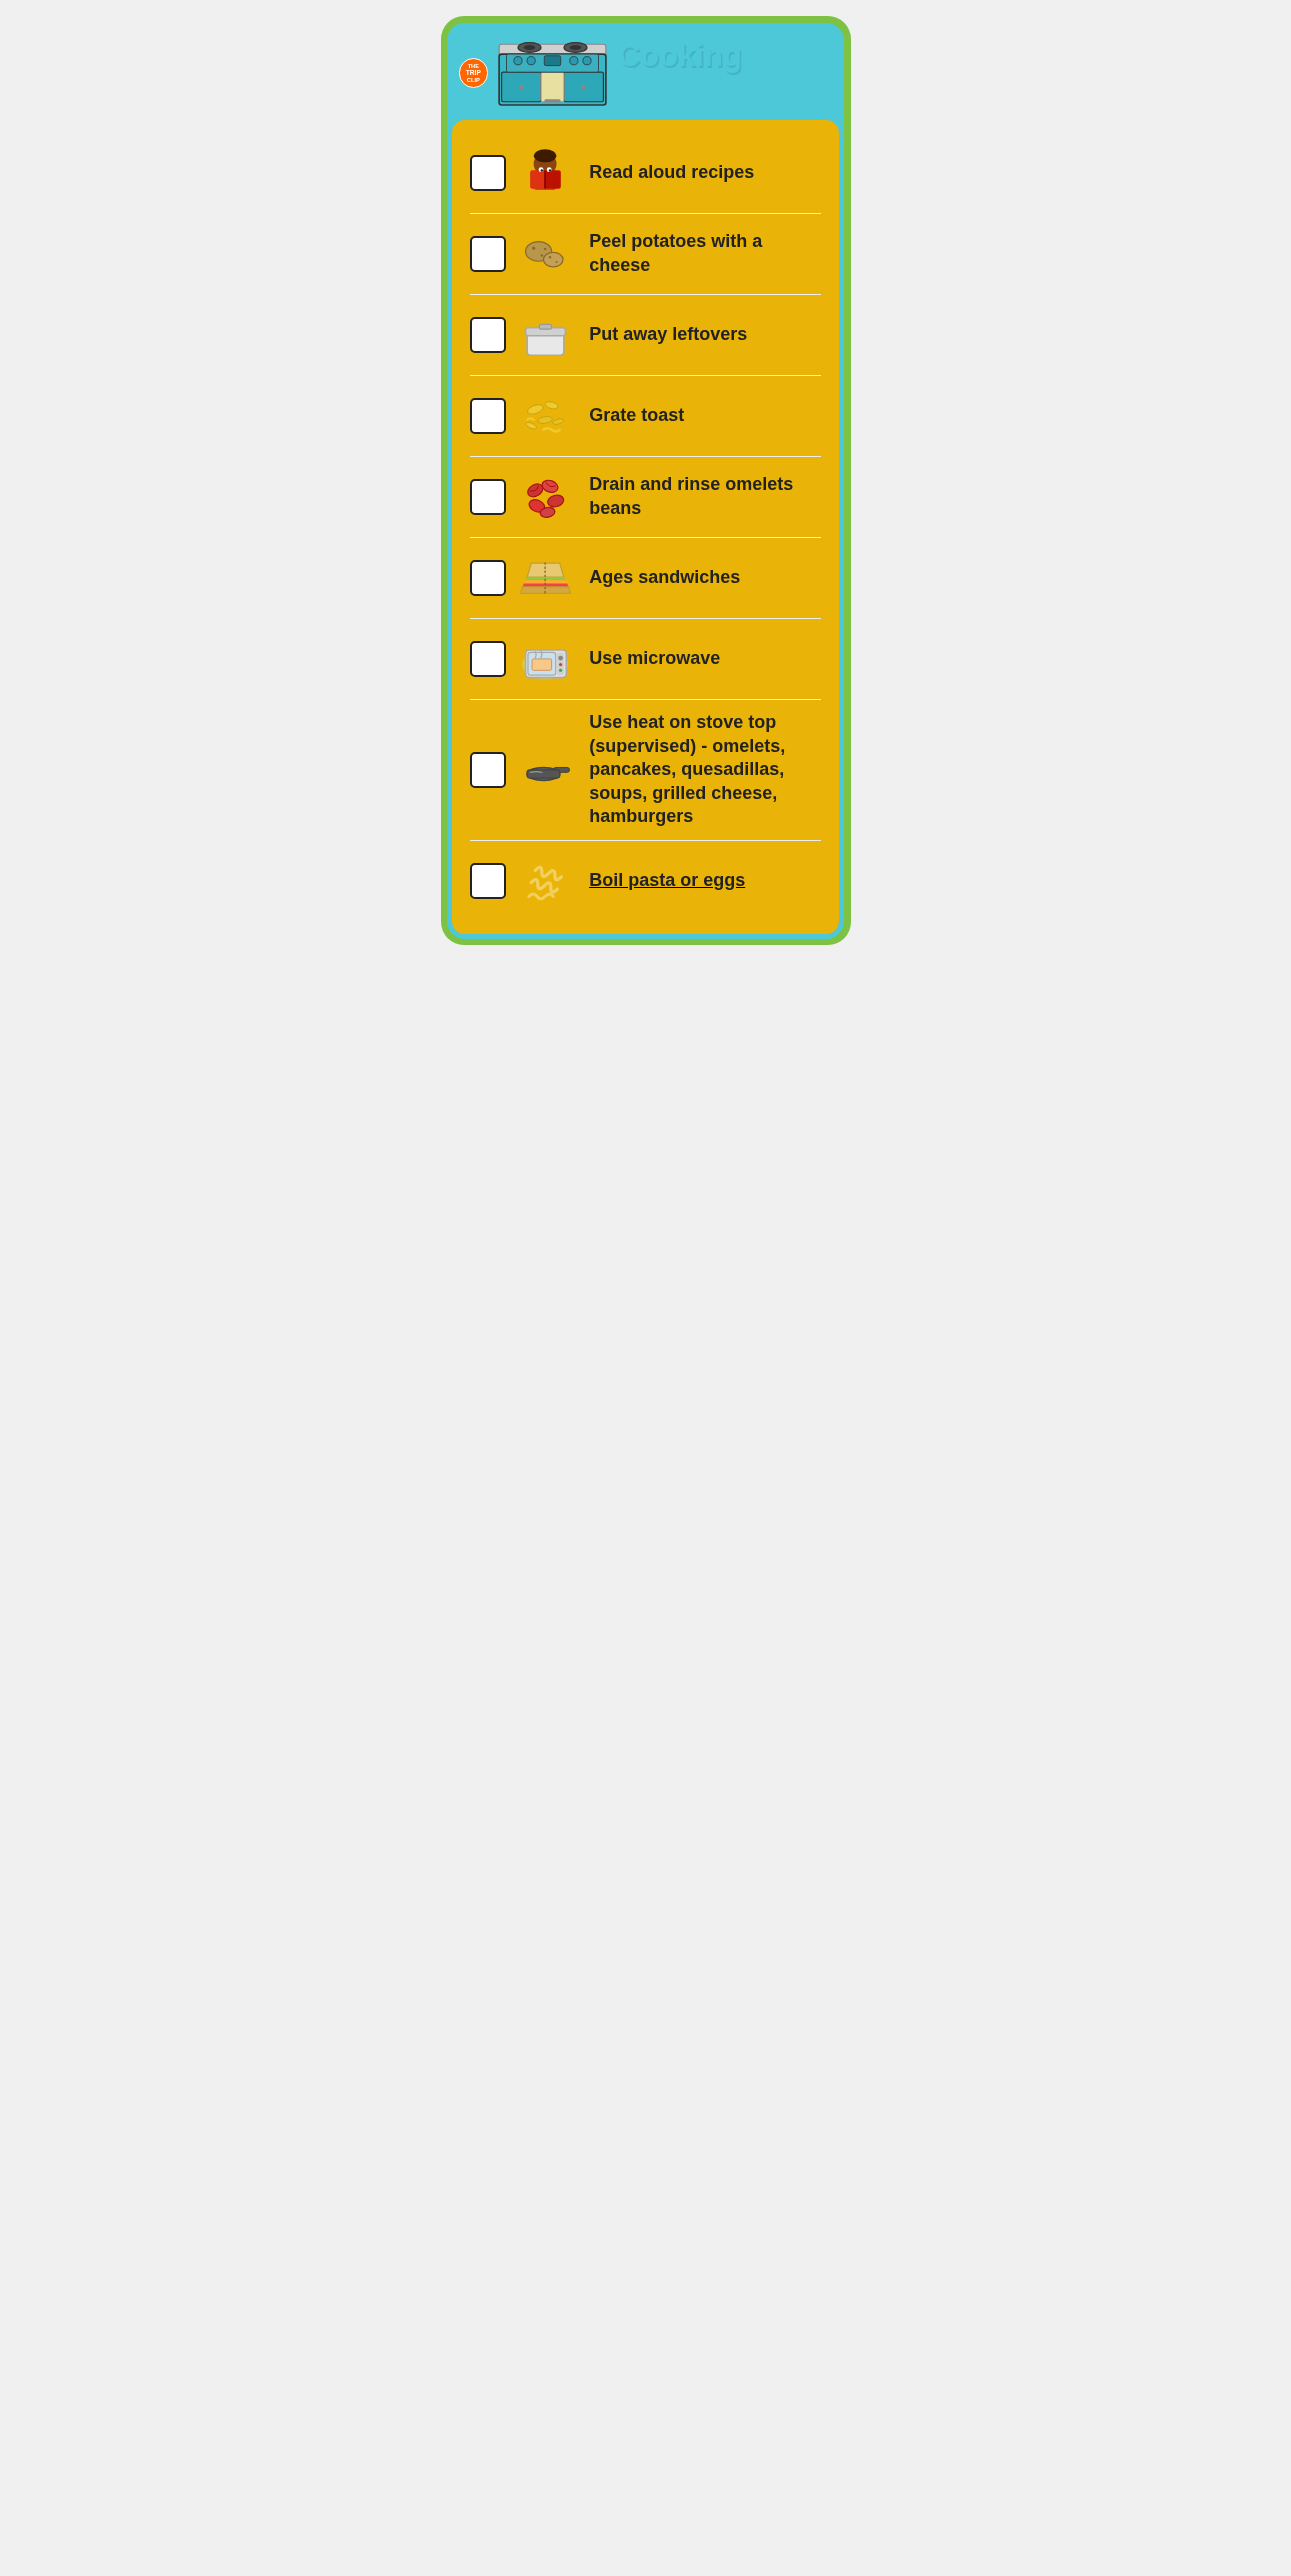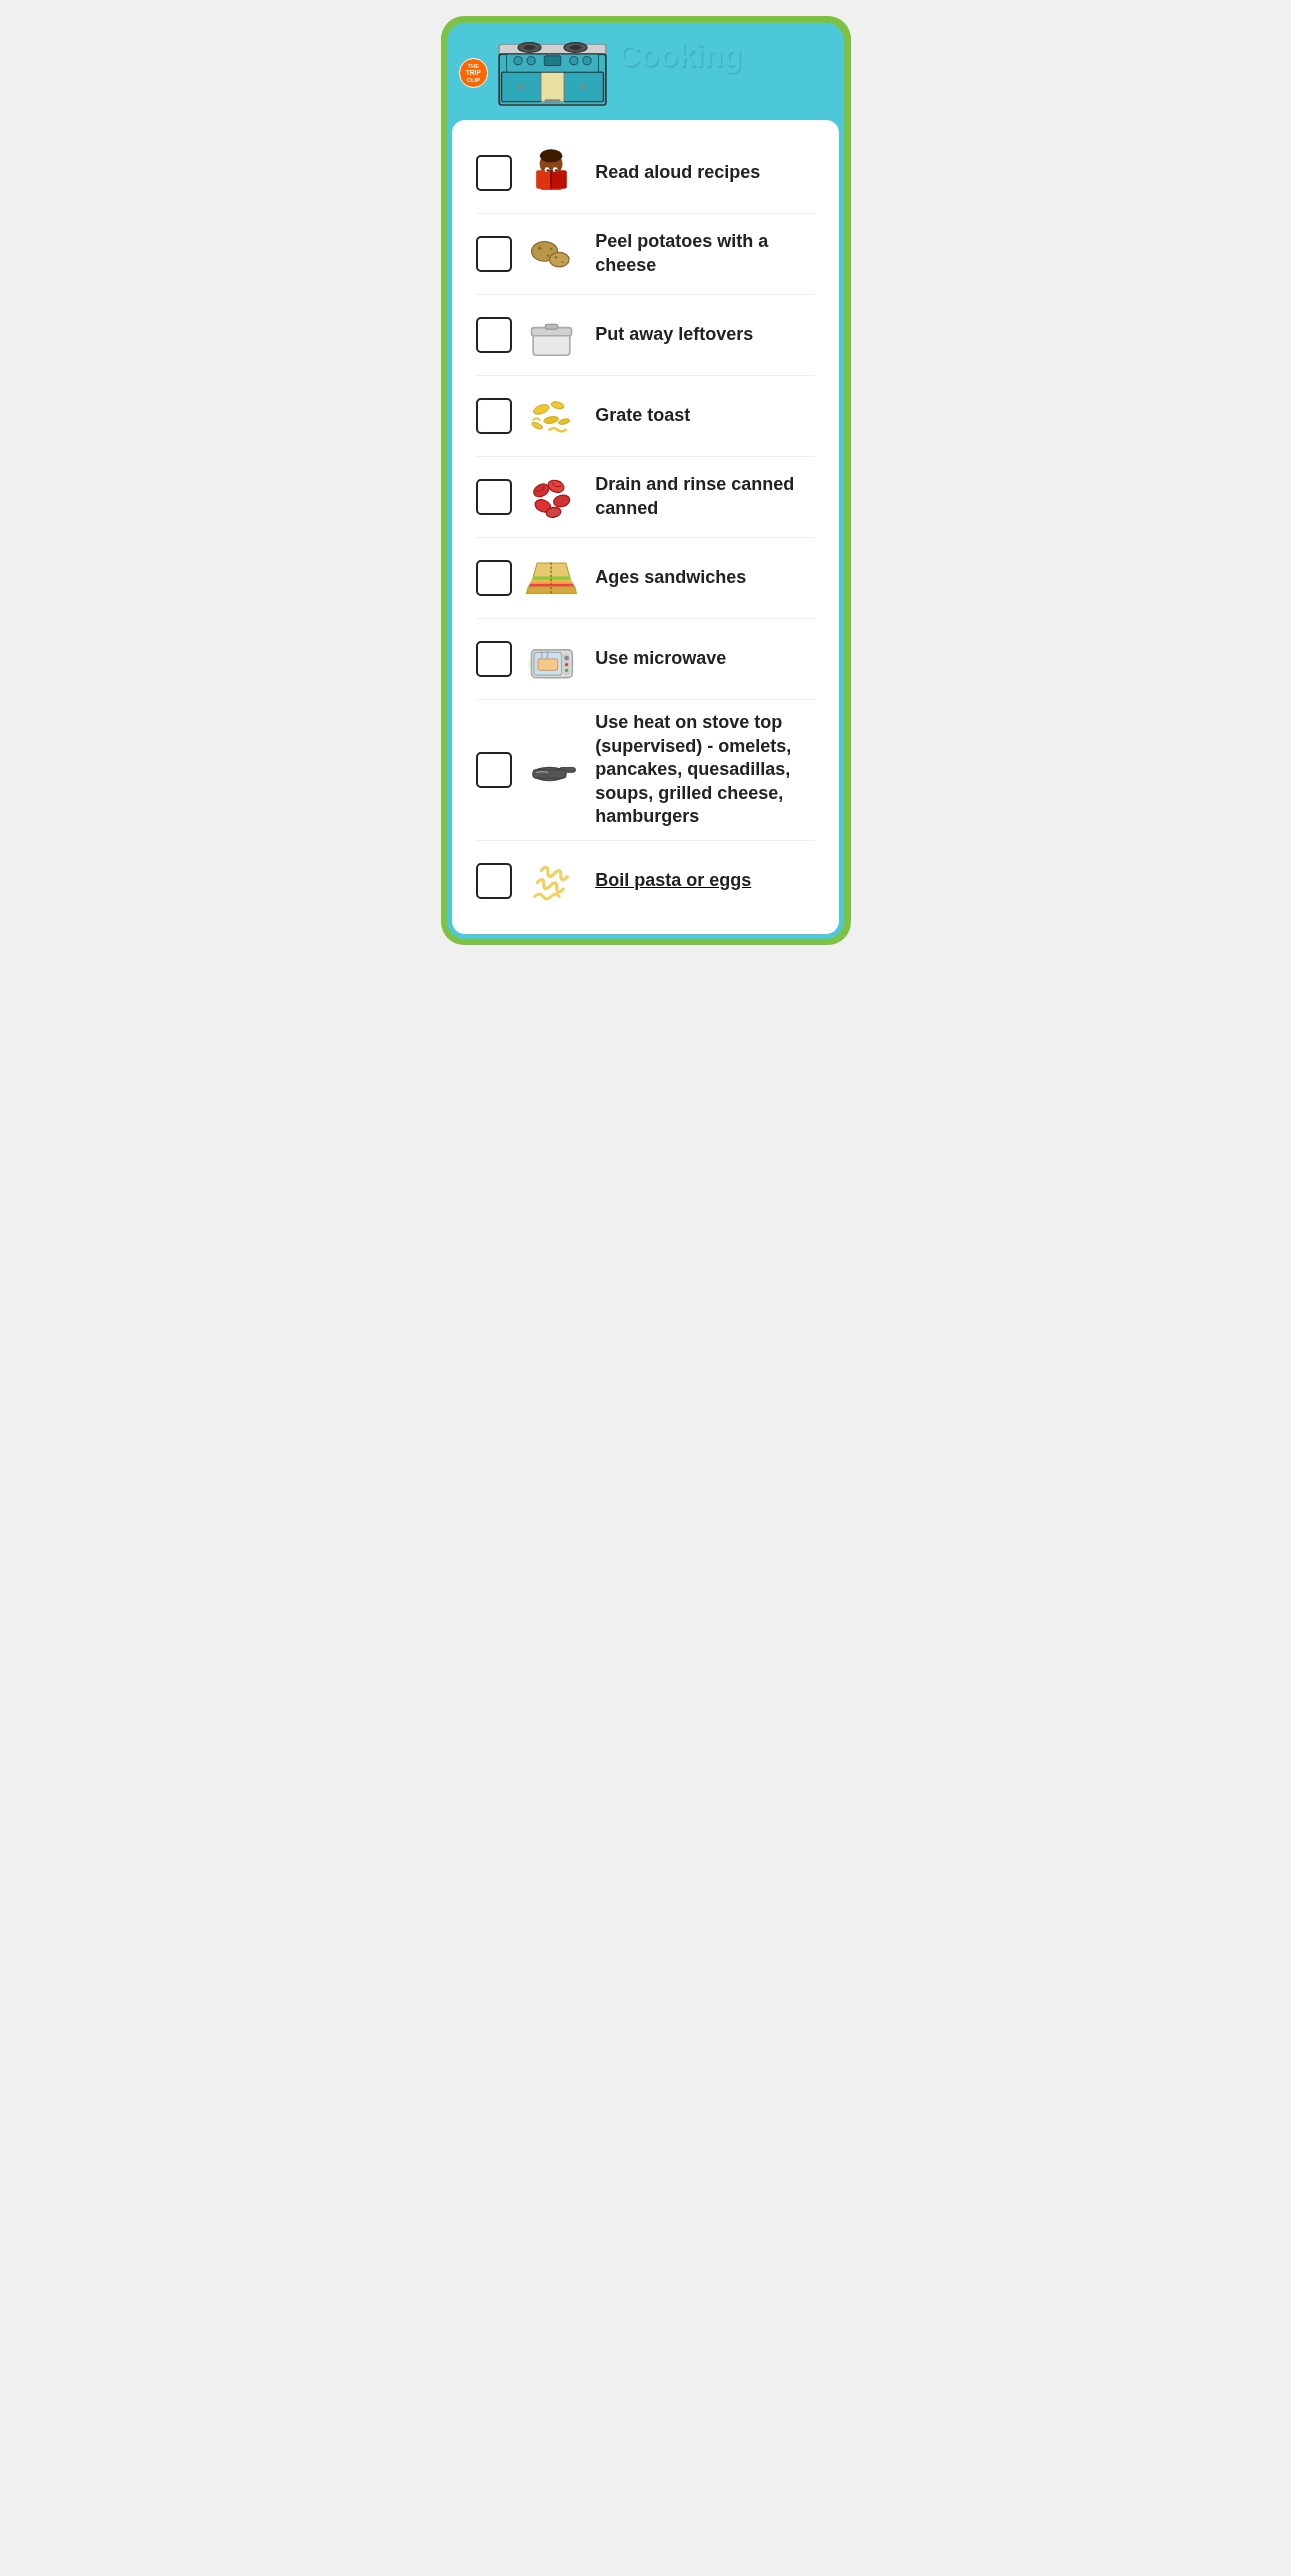--- a/index.html
+++ b/index.html
@@ -70,23 +70,23 @@
     }
 
     .title-ages {
       font-size: 31px;
       font-weight: 900;
       color: #4dc8d8;
       line-height: 1.1;
     }
 
     .checklist-area {
-      background: #ffffff;
+      background: #eab308;
       border-radius: 13px;
-      padding: 13px 24px;
+      padding: 13px 18px;
     }
 
     .checklist-item {
       display: flex;
       align-items: center;
       padding: 11.5px 0;
       border-bottom: 0.8px solid #eee;
     }
 
     .checklist-item:last-child {
@@ -273,21 +273,21 @@
             <ellipse cx="20" cy="25" rx="10" ry="7" fill="#cc3333" stroke="#aa1111" stroke-width="1.5" transform="rotate(-30,20,25)"></ellipse>
             <ellipse cx="38" cy="20" rx="10" ry="7" fill="#dd4444" stroke="#aa1111" stroke-width="1.5" transform="rotate(20,38,20)"></ellipse>
             <ellipse cx="45" cy="38" rx="10" ry="7" fill="#cc3333" stroke="#aa1111" stroke-width="1.5" transform="rotate(-15,45,38)"></ellipse>
             <ellipse cx="22" cy="44" rx="10" ry="7" fill="#dd3333" stroke="#aa1111" stroke-width="1.5" transform="rotate(25,22,44)"></ellipse>
             <ellipse cx="35" cy="52" rx="9" ry="6" fill="#cc4444" stroke="#aa1111" stroke-width="1.5" transform="rotate(-10,35,52)"></ellipse>
 
             <path d="M14 22 Q20 28 26 22" fill="none" stroke="#aa1111" stroke-width="1.2" transform="rotate(-30,20,25)"></path>
             <path d="M32 17 Q38 23 44 17" fill="none" stroke="#aa1111" stroke-width="1.2" transform="rotate(20,38,20)"></path>
           </svg>
         </div>
-        <span class="item-text">Drain and rinse canned canned</span>
+        <span class="item-text">Drain and rinse omelets beans</span>
       </div>
 
       <div class="checklist-item">
         <div class="checkbox"></div>
         <div class="item-icon">
           <svg width="53" height="53" viewBox="0 0 65 65" xmlns="http://www.w3.org/2000/svg">
 
             <polygon points="15,15 50,15 55,32 10,32" fill="#e8c870" stroke="#c0a030" stroke-width="1.5"></polygon>
 
             <polygon points="10,32 55,32 57,36 8,36" fill="#88cc44"></polygon>

